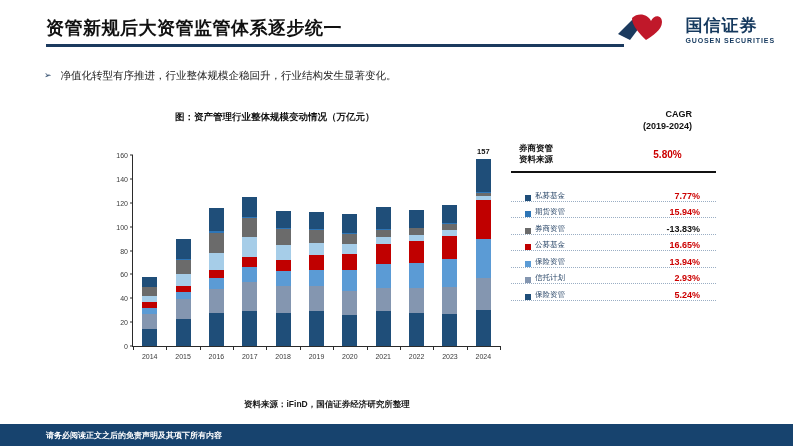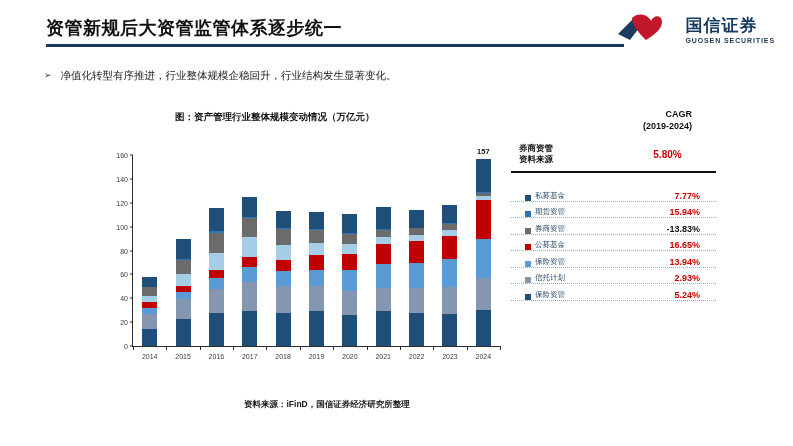--- a/index.html
+++ b/index.html
@@ -376,14 +376,17 @@
           <span class="lval" style="color: rgb(204, 0, 0);">2.93%</span>
         </div>
         <div class="lrow">
           <span class="swatch" style="background: rgb(31, 78, 121);"></span>
           <span class="lname">保险资管</span>
           <span class="lval" style="color: rgb(204, 0, 0);">5.24%</span>
         </div>
       </div>
   </div>
 
+  <div class="footer">
+    <div class="footer-text">请务必阅读正文之后的免责声明及其项下所有内容</div>
+  </div>
 
 </div>
 
 </body></html>

